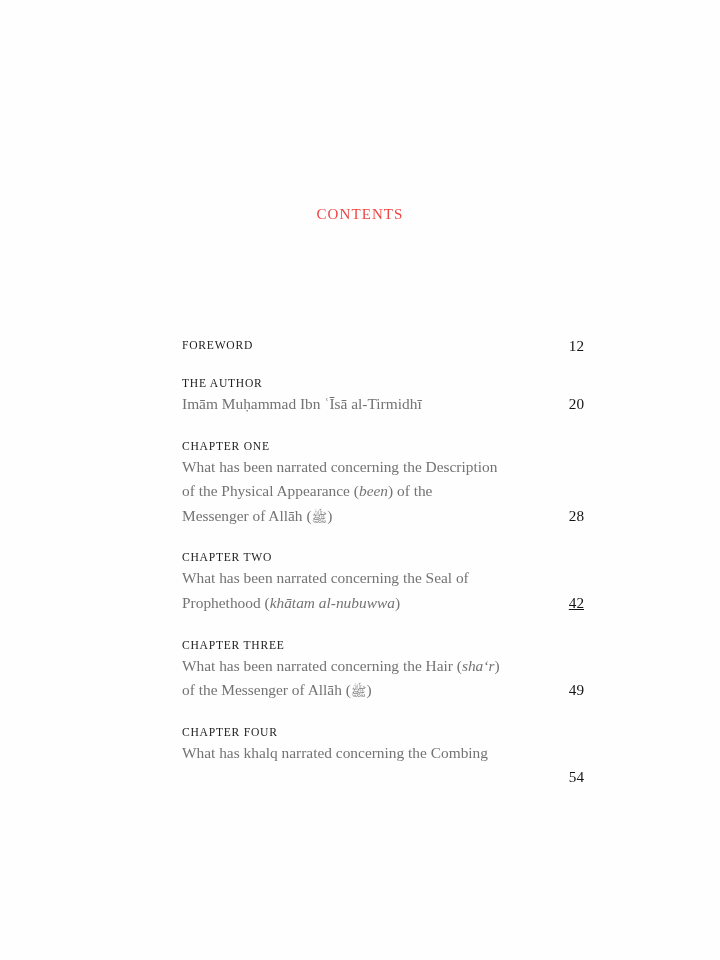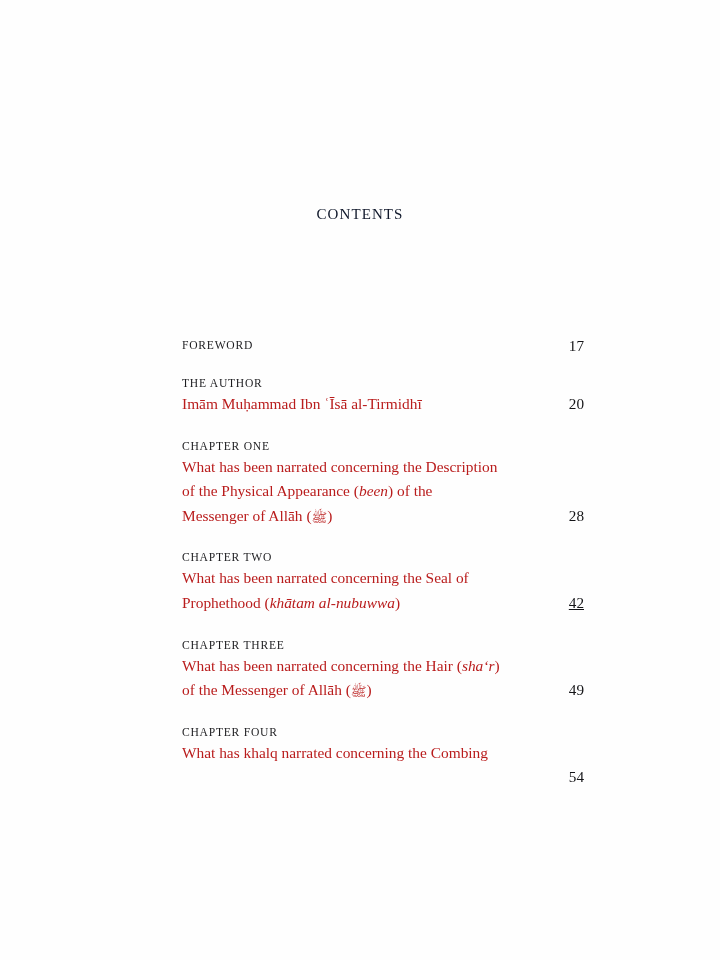--- a/index.html
+++ b/index.html
@@ -25,21 +25,21 @@
 
   
   .contents-heading {
     position: absolute;
     top: 206px;
     left: 0;
     width: 720px;
     text-align: center;
     font-size: 15px;
     letter-spacing: 1.1px;
-    color: #0f172a;
+    color: #ef4444;
     font-weight: normal;
   }
 
   
   .toc {
     position: absolute;
     top: 338px;
     left: 149px;
     width: 402px;
     margin-left: 33px;
@@ -59,21 +59,21 @@
     letter-spacing: 0.75px;
     line-height: 16px;
     color: #1d1d20;
     white-space: nowrap;
   }
 
   
   .entry-lines {
     font-size: 15.4px;
     line-height: 24.6px;
-    color: #b91c1c;
+    color: #737373;
   }
   .entry-line {
     white-space: nowrap;
   }
 
   
   .page-num {
     position: absolute;
     right: 0;
     font-size: 15.2px;
@@ -103,21 +103,21 @@
 </head>
 <body>
 
 <div class="page">
 
   <div class="contents-heading">CONTENTS</div>
 
   <div class="toc">
       <div class="entry">
         <div class="entry-label">FOREWORD</div>
-        <div class="page-num on-label">17</div>
+        <div class="page-num on-label">12</div>
       </div>
       <div class="entry">
         <div class="entry-label">THE AUTHOR</div>
         <div class="entry-lines">
           <div><span class="entry-line">Imām Muḥammad Ibn ʿĪsā al-Tirmidhī</span></div>
         </div>
         <div class="page-num" style="top: 16px;">20</div>
       </div>
       <div class="entry">
         <div class="entry-label">CHAPTER ONE</div>

